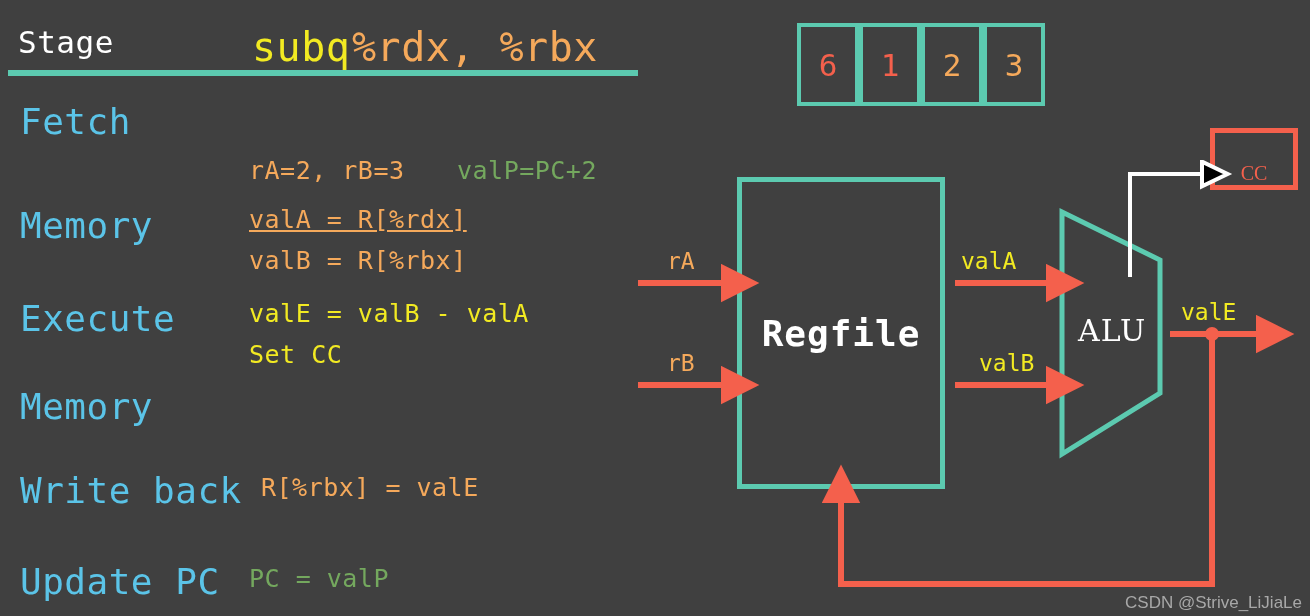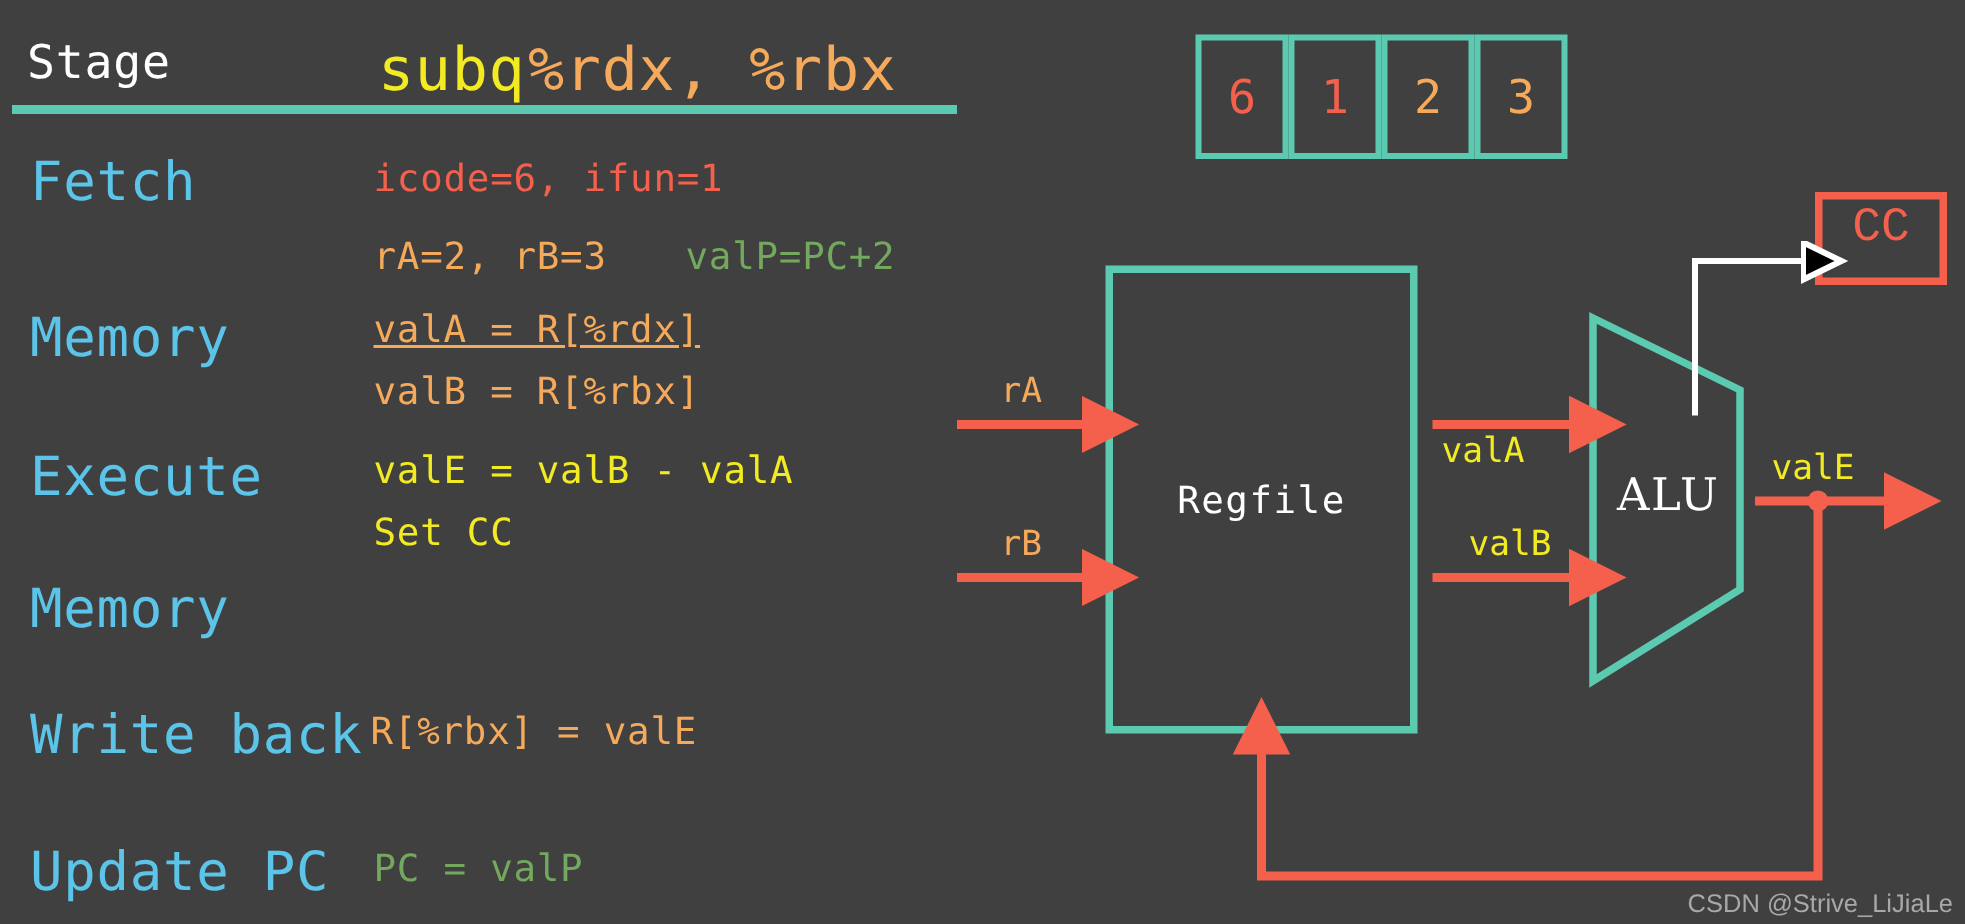--- a/index.html
+++ b/index.html
@@ -78,44 +78,45 @@
 
   .cc-box {
     position: absolute;
     left: 1210px;
     top: 128px;
     width: 88px;
     height: 62px;
     border: 5px solid #f4604c;
     box-sizing: border-box;
     display: flex;
-    align-items: flex-start;
+    align-items: flex-end;
     justify-content: center;
     color: #f4604c;
-    font-size: 32px;
-    font-family: Liberation Mono, monospace;
+    font-size: 20px;
+    font-family: Liberation Serif, serif;
   }
 
   .regfile-box {
     position: absolute;
     left: 737px;
     top: 177px;
     width: 208px;
     height: 312px;
     border: 5px solid #5ccab0;
     box-sizing: border-box;
     display: flex;
     align-items: center;
     justify-content: center;
   }
   .regfile-label {
     color: #ffffff;
-    font-size: 25px;
+    font-size: 36px;
     font-family: "DejaVu Sans Mono", "Liberation Mono", monospace;
     letter-spacing: 1px;
+    font-weight: bold;
   }
 
   .alu-label {
     position: absolute;
     left: 1078px;
     top: 313px;
     color: #ffffff;
     font-size: 30px;
     font-family: "DejaVu Serif", serif;
     letter-spacing: 1px;
@@ -153,36 +154,35 @@
 
   <div class="stage-head" style="left:18px; top:24px;">Stage</div>
 
   <div class="op-text c-yellow" style="left:252px; top:24px;">subq</div>
 
   <div class="op-text c-orange" style="left:352px; top:24px;">%rdx, %rbx</div>
 
   <div class="hrule"></div>
 
   <div class="stage-label" style="left:20px; top:101px;">Fetch</div>
-  <div class="detail c-salmon" style="left:249px; top:104px;">icode=6, ifun=1</div>
   <div class="detail c-orange" style="left:249px; top:156px;">rA=2, rB=3</div>
   <div class="detail c-green" style="left:457px; top:156px;">valP=PC+2</div>
 
   <div class="stage-label" style="left:20px; top:205px;">Memory</div>
   <div class="detail c-orange" style="left:249px; top:205px;text-decoration:underline;">valA = R[%rdx]</div>
   <div class="detail c-orange" style="left:249px; top:246px;">valB = R[%rbx]</div>
 
   <div class="stage-label" style="left:20px; top:298px;">Execute</div>
   <div class="detail c-yellow" style="left:249px; top:299px;">valE = valB - valA</div>
   <div class="detail c-yellow" style="left:249px; top:340px;">Set CC</div>
 
   <div class="stage-label" style="left:20px; top:386px;">Memory</div>
 
   <div class="stage-label" style="left:20px; top:470px;">Write back</div>
-  <div class="detail c-orange" style="left:247px; top:473px;">R[%rbx] = valE</div>
+  <div class="detail c-orange" style="left:261px; top:473px;">R[%rbx] = valE</div>
 
   <div class="stage-label" style="left:20px; top:561px;">Update PC</div>
   <div class="detail c-green" style="left:249px; top:564px;">PC = valP</div>
 
   <div class="byte-box c-salmon" style="left:797px;">
     <span>6</span>
   </div>
   <div class="byte-box c-salmon" style="left:859px;">
     <span>1</span>
   </div>
@@ -227,19 +227,19 @@
 
     <polyline points="1212,334 1212,584 841,584 841,497" fill="none" stroke="#f4604c" stroke-width="6" marker-end="url(#arrowSalmon)"></polyline>
 
     <polyline points="1130,277 1130,174 1202,174" fill="none" stroke="#ffffff" stroke-width="4" marker-end="url(#arrowWhiteOpen)"></polyline>
   </svg>
 
   <div class="alu-label">ALU</div>
 
   <div class="wire-label c-orange" style="left:667px; top:248px;">rA</div>
   <div class="wire-label c-orange" style="left:667px; top:350px;">rB</div>
-  <div class="wire-label c-yellow" style="left:961px; top:248px;margin-top:40px;">valA</div>
+  <div class="wire-label c-yellow" style="left:961px; top:248px;">valA</div>
   <div class="wire-label c-yellow" style="left:961px; top:350px;margin-left:18px;">valB</div>
   <div class="wire-label c-yellow" style="left:1181px; top:299px;">valE</div>
 
   <div class="watermark">CSDN @Strive_LiJiaLe</div>
 
 </div>
 
 </body></html>

